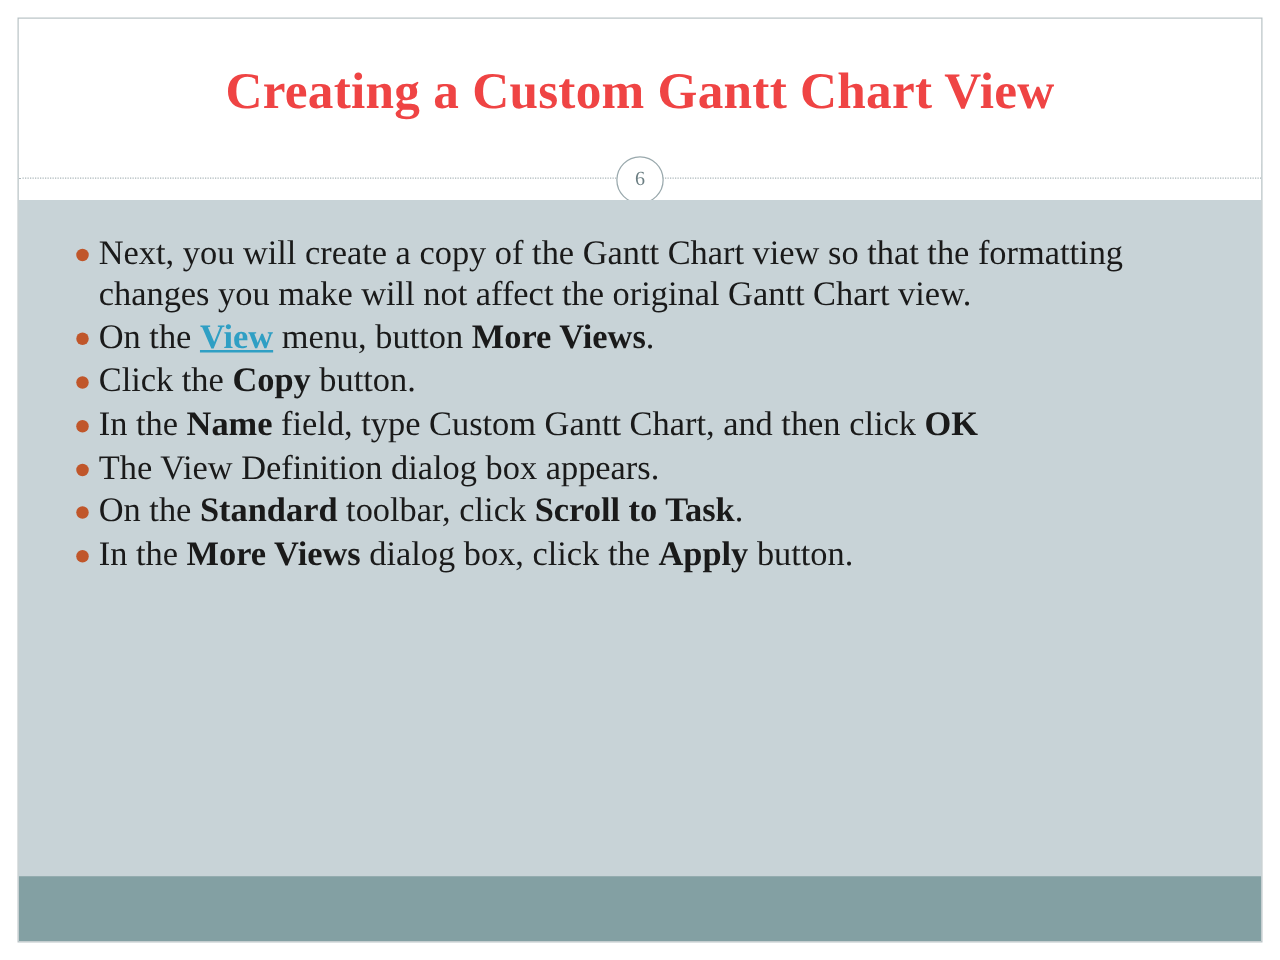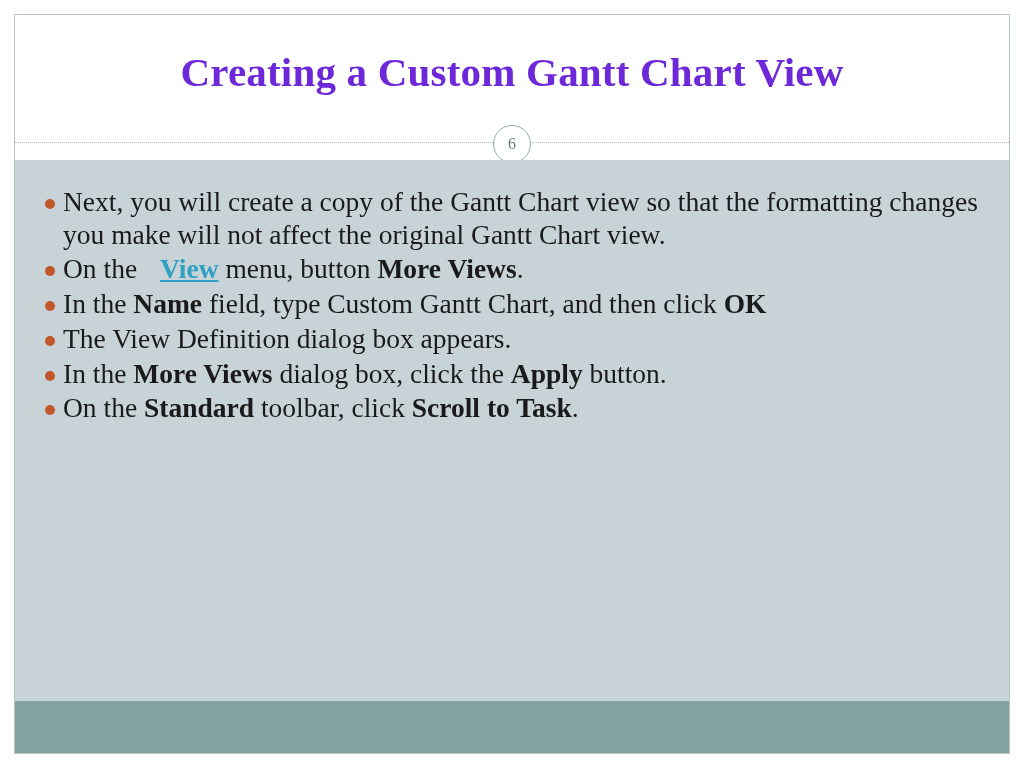--- a/index.html
+++ b/index.html
@@ -31,21 +31,21 @@
     width: 100%;
     height: 116px;
     background: #ffffff;
     display: flex;
     align-items: center;
     justify-content: center;
   }
   .slide-title {
     font-family: "Liberation Serif", serif;
     font-size: 41px;
-    color: #6d28d9;
+    color: #ef4444;
     font-weight: bold;
     letter-spacing: 0.2px;
     text-align: center;
     line-height: 1.1;
   }
   .divider {
     position: absolute;
     left: 0;
     top: 127px;
     width: 100%;
@@ -80,21 +80,21 @@
   .bottom-bar {
     position: absolute;
     left: 0;
     bottom: 0;
     width: 100%;
     height: 52px;
     background: #83a0a3;
   }
   .bullets {
     position: absolute;
-    left: 22px;
+    left: 38px;
     top: 26px;
     right: 14px;
   }
   .bullet {
     display: flex;
     align-items: flex-start;
     margin-bottom: 2px;
   }
   .bullet-marker {
     flex: 0 0 auto;
@@ -118,21 +118,20 @@
     color: #1a1a1a;
     padding-right: 4px;
   }
   .b {
     font-weight: bold;
   }
   .link {
     color: #2f9fc4;
     font-weight: bold;
     text-decoration: underline;
-    margin-left: 16px;
   }
 </style>
 </head>
 <body>
 
 <div class="slide">
 
   <div class="title-area">
     <div class="slide-title">Creating a Custom Gantt Chart View</div>
   </div>
@@ -154,37 +153,43 @@
         <div class="bullet">
           <div class="bullet-marker">
             <span class="dot"></span>
           </div>
           <div class="bullet-text"><span>On the </span><span class="link">View</span><span> menu, button </span><span class="b">More Views</span><span>.</span></div>
         </div>
         <div class="bullet">
           <div class="bullet-marker">
             <span class="dot"></span>
           </div>
+          <div class="bullet-text"><span>Click the </span><span class="b">Copy</span><span> button.</span></div>
+        </div>
+        <div class="bullet">
+          <div class="bullet-marker">
+            <span class="dot"></span>
+          </div>
           <div class="bullet-text"><span>In the </span><span class="b">Name</span><span> field, type Custom Gantt Chart, and then click </span><span class="b">OK</span></div>
         </div>
         <div class="bullet">
           <div class="bullet-marker">
             <span class="dot"></span>
           </div>
           <div class="bullet-text"><span>The View Definition dialog box appears.</span></div>
         </div>
         <div class="bullet">
           <div class="bullet-marker">
             <span class="dot"></span>
           </div>
-          <div class="bullet-text"><span>In the </span><span class="b">More Views</span><span> dialog box, click the </span><span class="b">Apply</span><span> button.</span></div>
+          <div class="bullet-text"><span>On the </span><span class="b">Standard</span><span> toolbar, click </span><span class="b">Scroll to Task</span><span>.</span></div>
         </div>
         <div class="bullet">
           <div class="bullet-marker">
             <span class="dot"></span>
           </div>
-          <div class="bullet-text"><span>On the </span><span class="b">Standard</span><span> toolbar, click </span><span class="b">Scroll to Task</span><span>.</span></div>
+          <div class="bullet-text"><span>In the </span><span class="b">More Views</span><span> dialog box, click the </span><span class="b">Apply</span><span> button.</span></div>
         </div>
       </div>
     <div class="bottom-bar"></div>
   </div>
 
 </div>
 
 </body></html>

